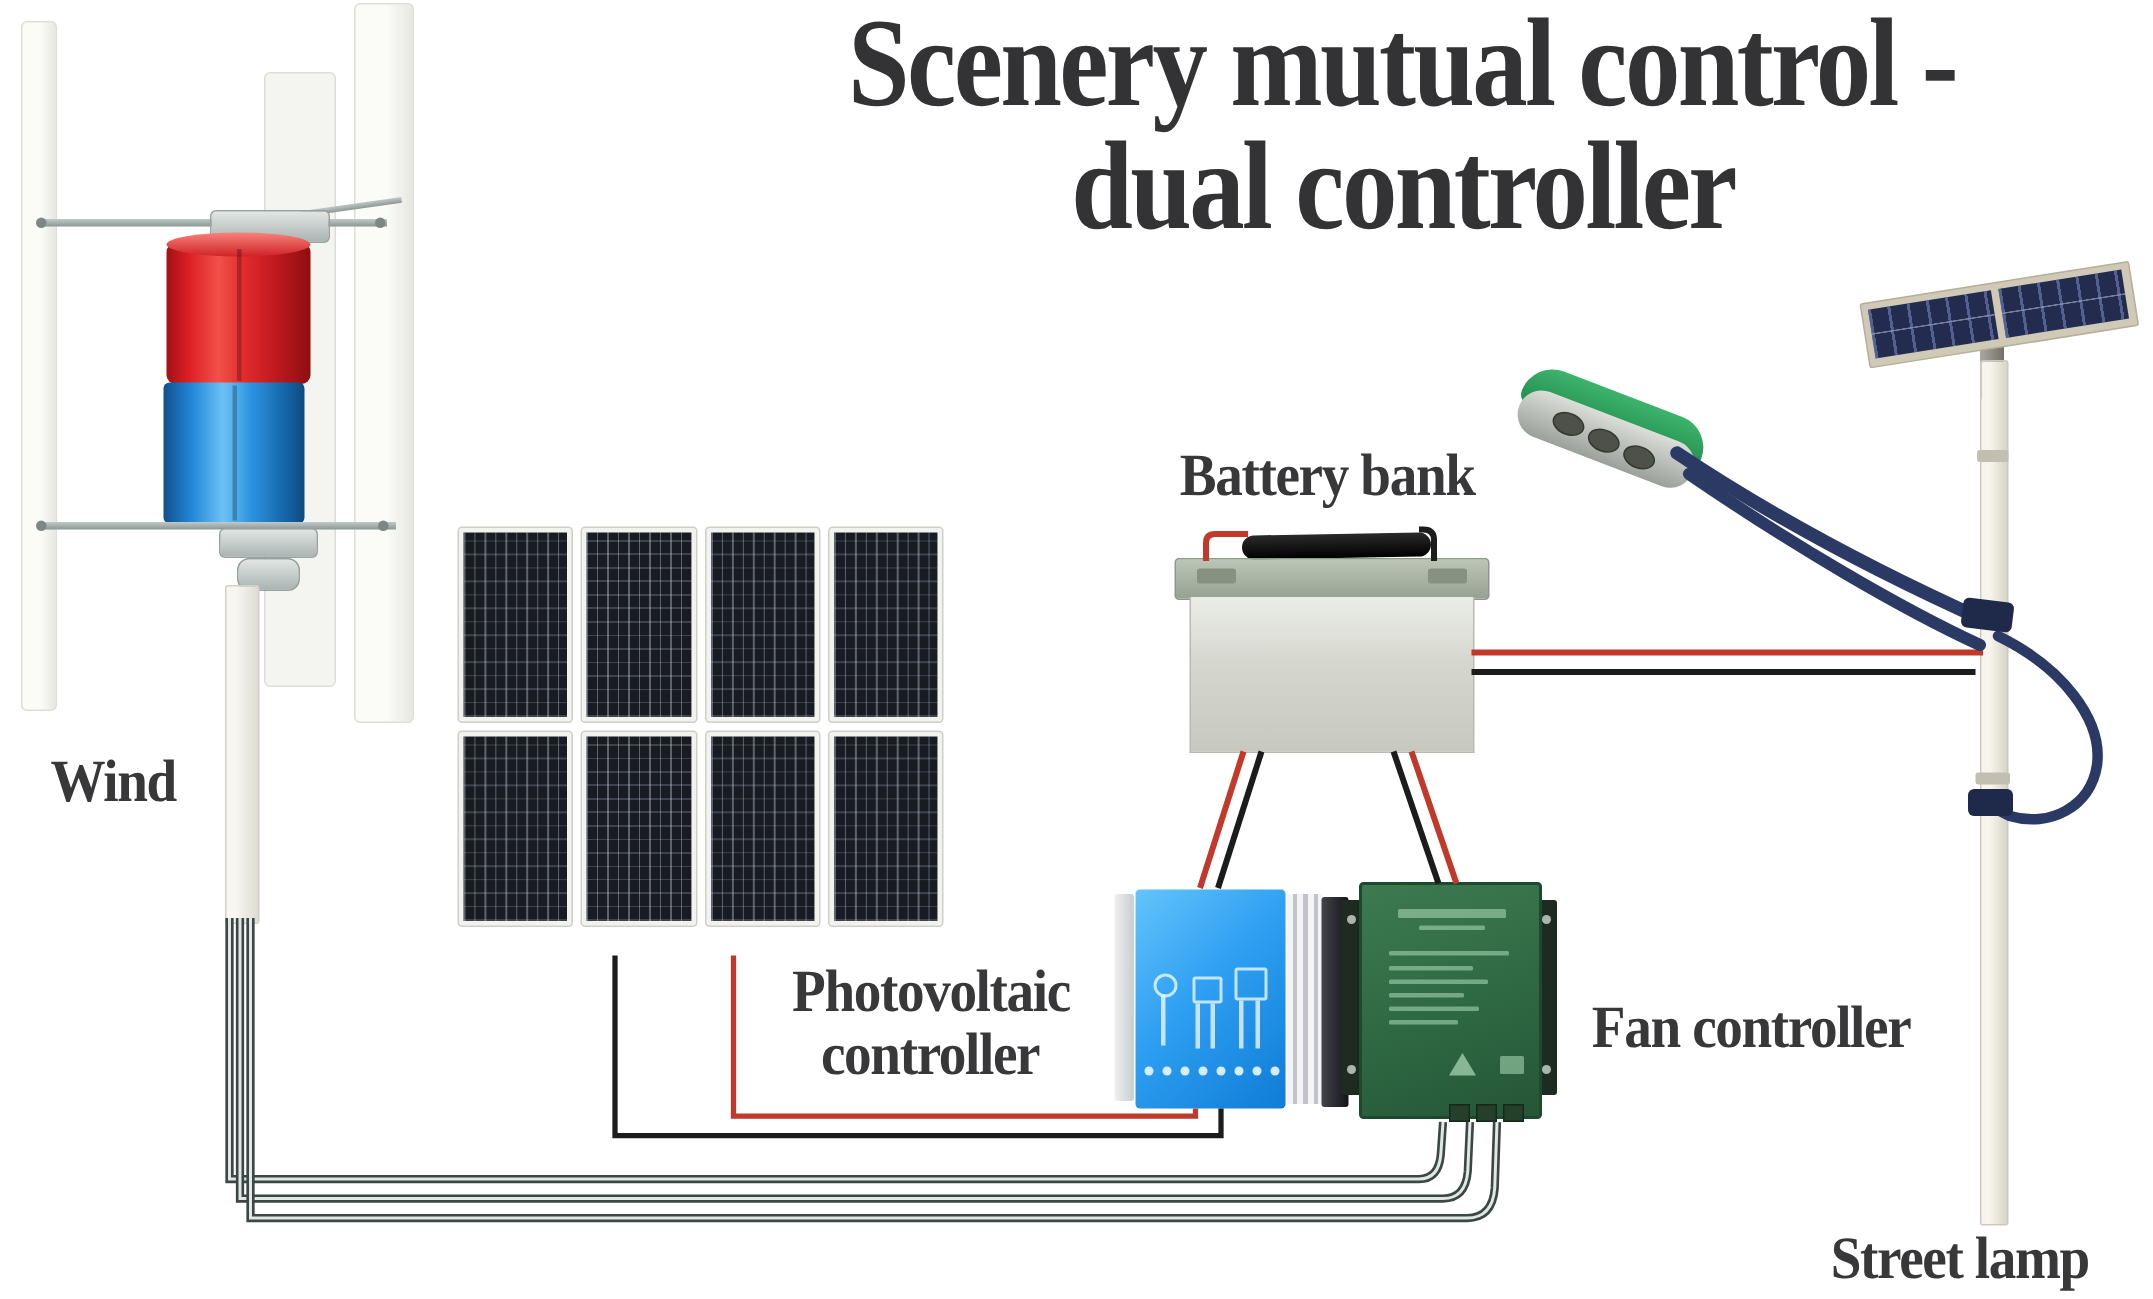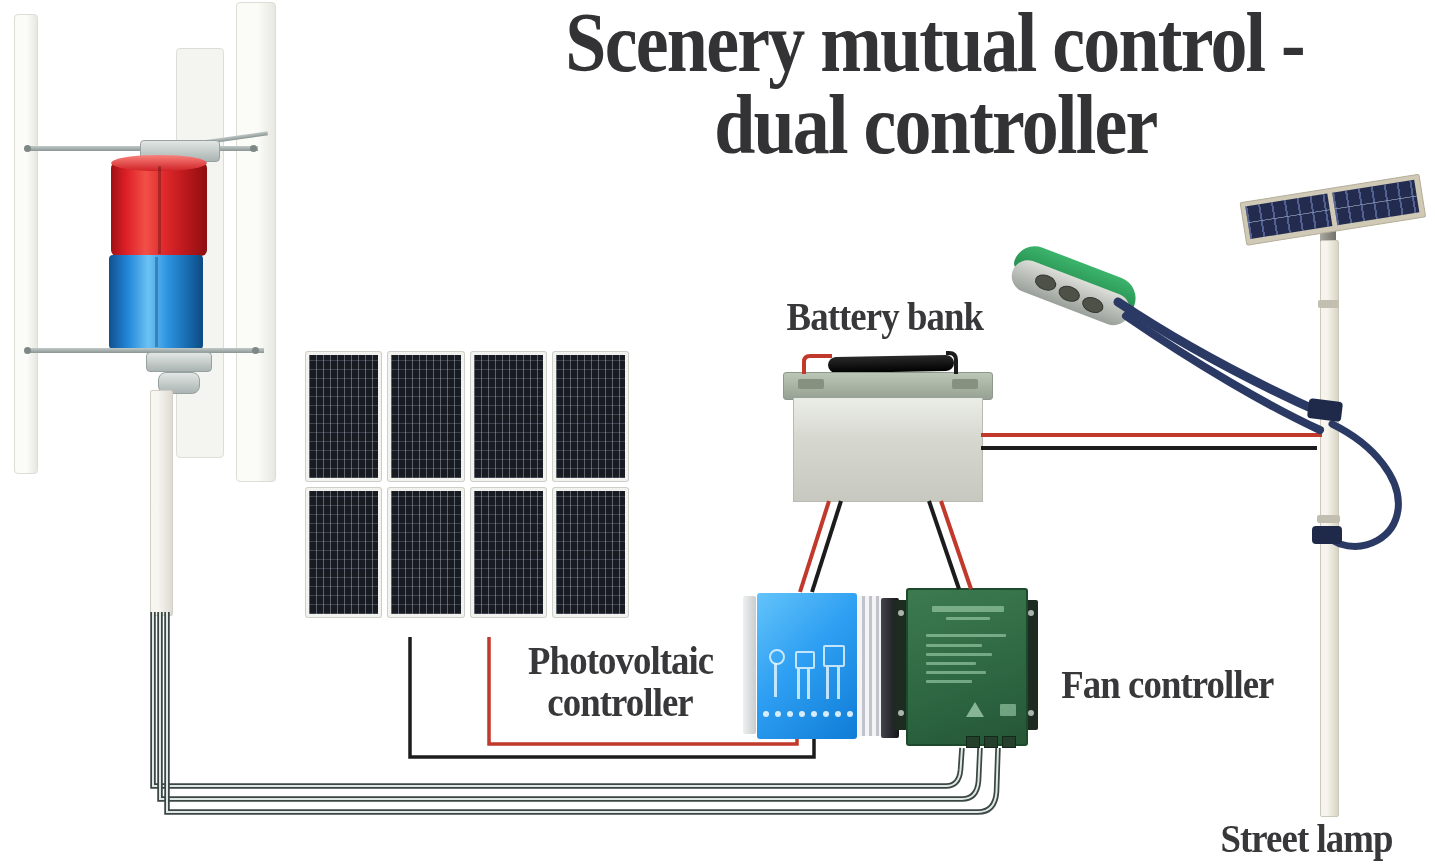--- a/index.html
+++ b/index.html
@@ -211,20 +211,21 @@
     <rect x="1308" y="400" width="34" height="20" rx="4" fill="#1f2a4a" transform="rotate(7 1325 410)"></rect>
     <rect x="1312" y="526" width="30" height="18" rx="4" fill="#1f2a4a"></rect>
   </svg>
 
   <div class="abs title label-layer">
     <div><span class="tl">Scenery mutual control -</span></div>
     <div><span class="tl">dual controller</span></div>
   </div>
 
   <div class="abs lbl label-layer" style="left:0;top:500px;width:150px;">
+    <div><span class="ll">Wind</span></div>
   </div>
 
 
   <div class="abs lbl label-layer" style="left:762px;top:296px;width:245px;">
     <span class="ll">Battery bank</span>
   </div>
 
   <div class="abs lbl label-layer" style="left:498px;top:640px;width:245px;">
     <div><span class="ll">Photovoltaic</span></div>
     <div><span class="ll">controller</span></div>

